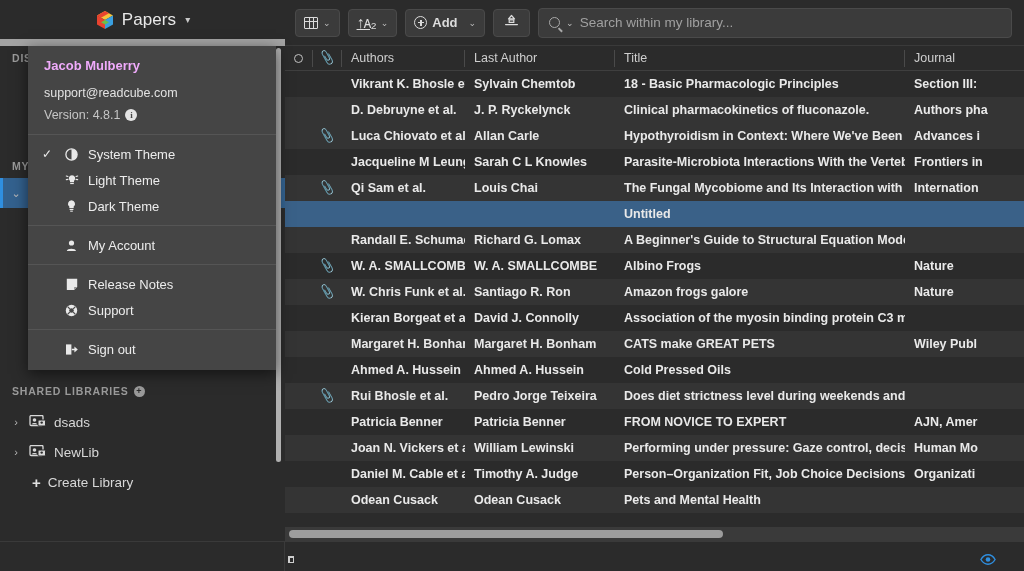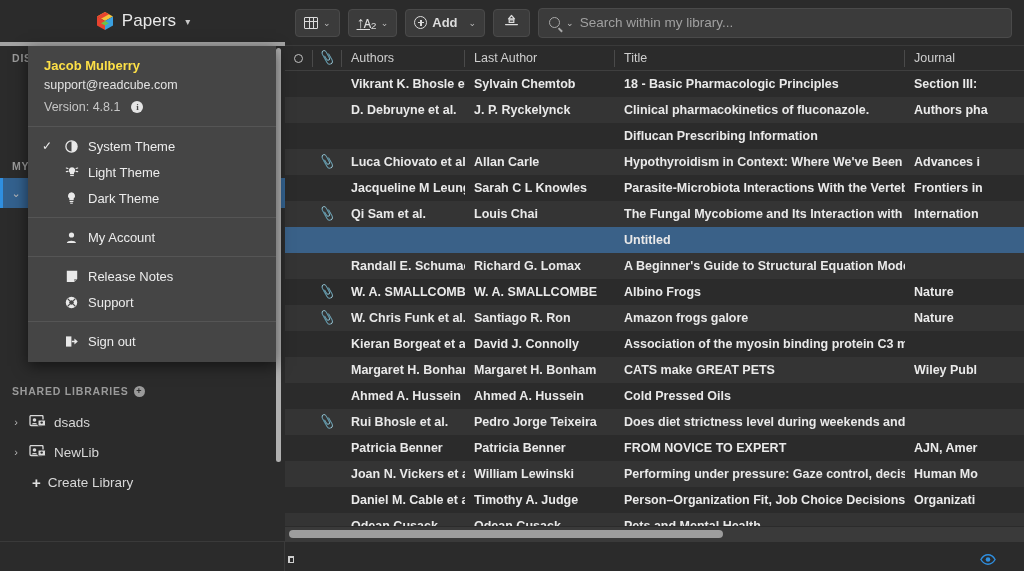--- a/index.html
+++ b/index.html
@@ -14,21 +14,21 @@
     width: 1024px; height: 571px;
     background: #2b2b2b;
   }
 
   
   .titlebar {
     position: absolute; top: 0; left: 0;
     width: 285px; height: 46px;
     background: #2b2b2b;
     display: flex; align-items: center; justify-content: center;
-    border-bottom: 4px solid #a3a3a3;
+    border-bottom: 7px solid #a3a3a3;
   }
   .brand { display: flex; align-items: center; gap: 7px; cursor: pointer; }
   .brand-logo {
     width: 20px; height: 20px; position: relative;
   }
   .brand-title {
     font-size: 17px; color: #e8e8e8; letter-spacing: .1px;
   }
   .brand-caret { color: #c9c9c9; font-size: 10px; margin-left: 2px; }
 
@@ -79,23 +79,23 @@
   
   .menu {
     position: absolute; top: 46px; left: 28px;
     width: 248px;
     background: #454545;
     box-shadow: 0 4px 14px rgba(0,0,0,.55);
     z-index: 50;
     padding-bottom: 2px;
   }
   .menu-head { padding: 12px 16px 12px 16px; }
-  .menu-name { font-size: 13px; font-weight: bold; color: #fde047; margin-bottom: 5px;}
+  .menu-name { font-size: 13px; font-weight: bold; color: #f0abfc; margin-bottom: 13px;}
   .menu-email { font-size: 12.5px; color: #e2e2e2; margin-bottom: 8px;}
-  .menu-version { font-size: 12.5px; color: #c6c6c6; display: flex; align-items: center; gap: 11px;}
+  .menu-version { font-size: 12.5px; color: #c6c6c6; display: flex; align-items: center; gap: 5px;}
   .info-badge {
     display:inline-flex; align-items:center; justify-content:center;
     width: 12px; height: 12px; border-radius: 50%;
     background: #e4e4e4; color: #454545; font-size: 9px; font-weight: bold;
     font-family: "Liberation Serif", serif;
   }
   .menu-sep { height: 1px; background: #555; margin: 0; }
   .menu-group { padding: 6px 0; }
   .menu-item {
     height: 26px; display: flex; align-items: center;
@@ -454,28 +454,20 @@
           <div class="cell c-jour">Section III:</div>
         </div>
         <div class="trow even">
           <div class="cell c-dot"></div>
           <div class="cell c-clip" style="justify-content: center; padding-left: 0px;"></div>
           <div class="cell c-auth">D. Debruyne et al.</div>
           <div class="cell c-last">J. P. Ryckelynck</div>
           <div class="cell c-title">Clinical pharmacokinetics of fluconazole.</div>
           <div class="cell c-jour">Authors pha</div>
         </div>
-        <div class="trow odd">
-          <div class="cell c-dot"></div>
-          <div class="cell c-clip" style="justify-content: center; padding-left: 0px;"></div>
-          <div class="cell c-auth"></div>
-          <div class="cell c-last"></div>
-          <div class="cell c-title">Diflucan Prescribing Information</div>
-          <div class="cell c-jour"></div>
-        </div>
         <div class="trow even">
           <div class="cell c-dot"></div>
           <div class="cell c-clip" style="justify-content: center; padding-left: 0px;">
             <span class="clip-ico">📎</span>
           </div>
           <div class="cell c-auth">Luca Chiovato et al.</div>
           <div class="cell c-last">Allan Carle</div>
           <div class="cell c-title">Hypothyroidism in Context: Where We've Been a…</div>
           <div class="cell c-jour">Advances i</div>
         </div>

